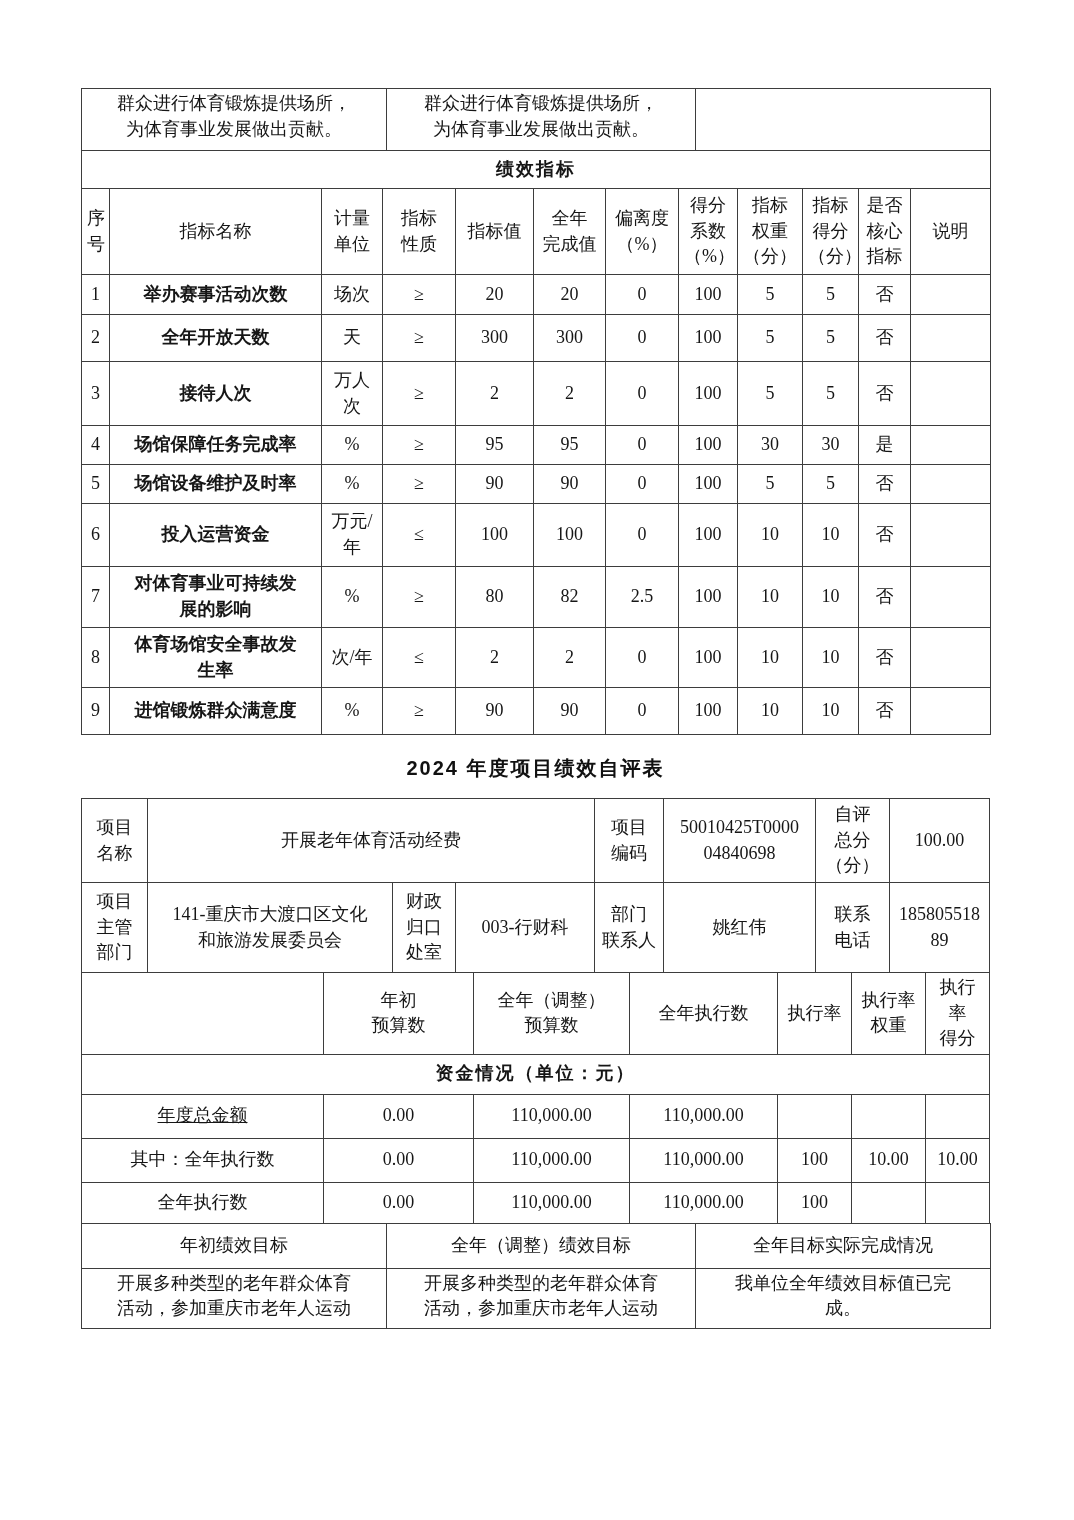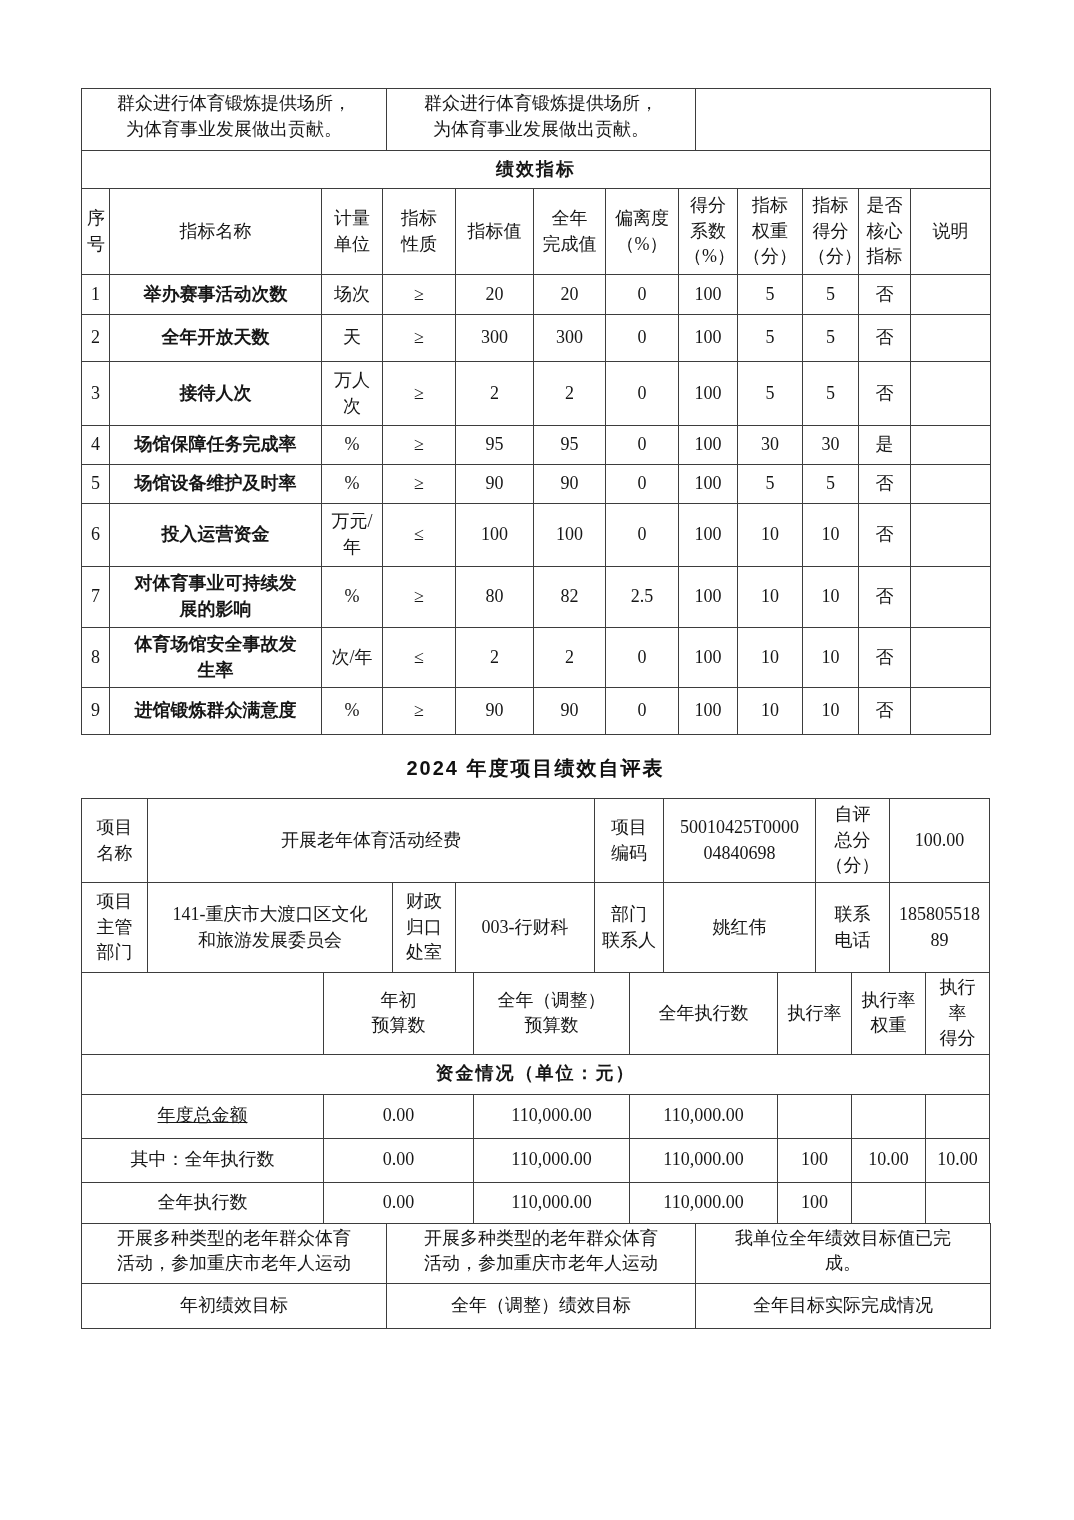--- a/index.html
+++ b/index.html
@@ -354,30 +354,30 @@
     </tbody>
       </table>
 
     <table class="doc">
       <colgroup>
           <col style="width:305px">
           <col style="width:309px">
           <col style="width:295px">
         </colgroup>
       <tbody>
+      <tr style="height:45px">
+        <td>年初绩效目标</td>
+        <td>全年（调整）绩效目标</td>
+        <td>全年目标实际完成情况</td>
+      </tr>
       <tr style="height:60px">
         <td class="left ml" style="vertical-align:top">开展多种类型的老年群众体育
 活动，参加重庆市老年人运动</td>
         <td class="left ml" style="vertical-align:top">开展多种类型的老年群众体育
 活动，参加重庆市老年人运动</td>
         <td class="left ml" style="vertical-align:top">我单位全年绩效目标值已完
 成。</td>
       </tr>
-      <tr style="height:45px">
-        <td>年初绩效目标</td>
-        <td>全年（调整）绩效目标</td>
-        <td>全年目标实际完成情况</td>
-      </tr>
     </tbody>
       </table>
 
   </div>
 </div>
 
 </body></html>

